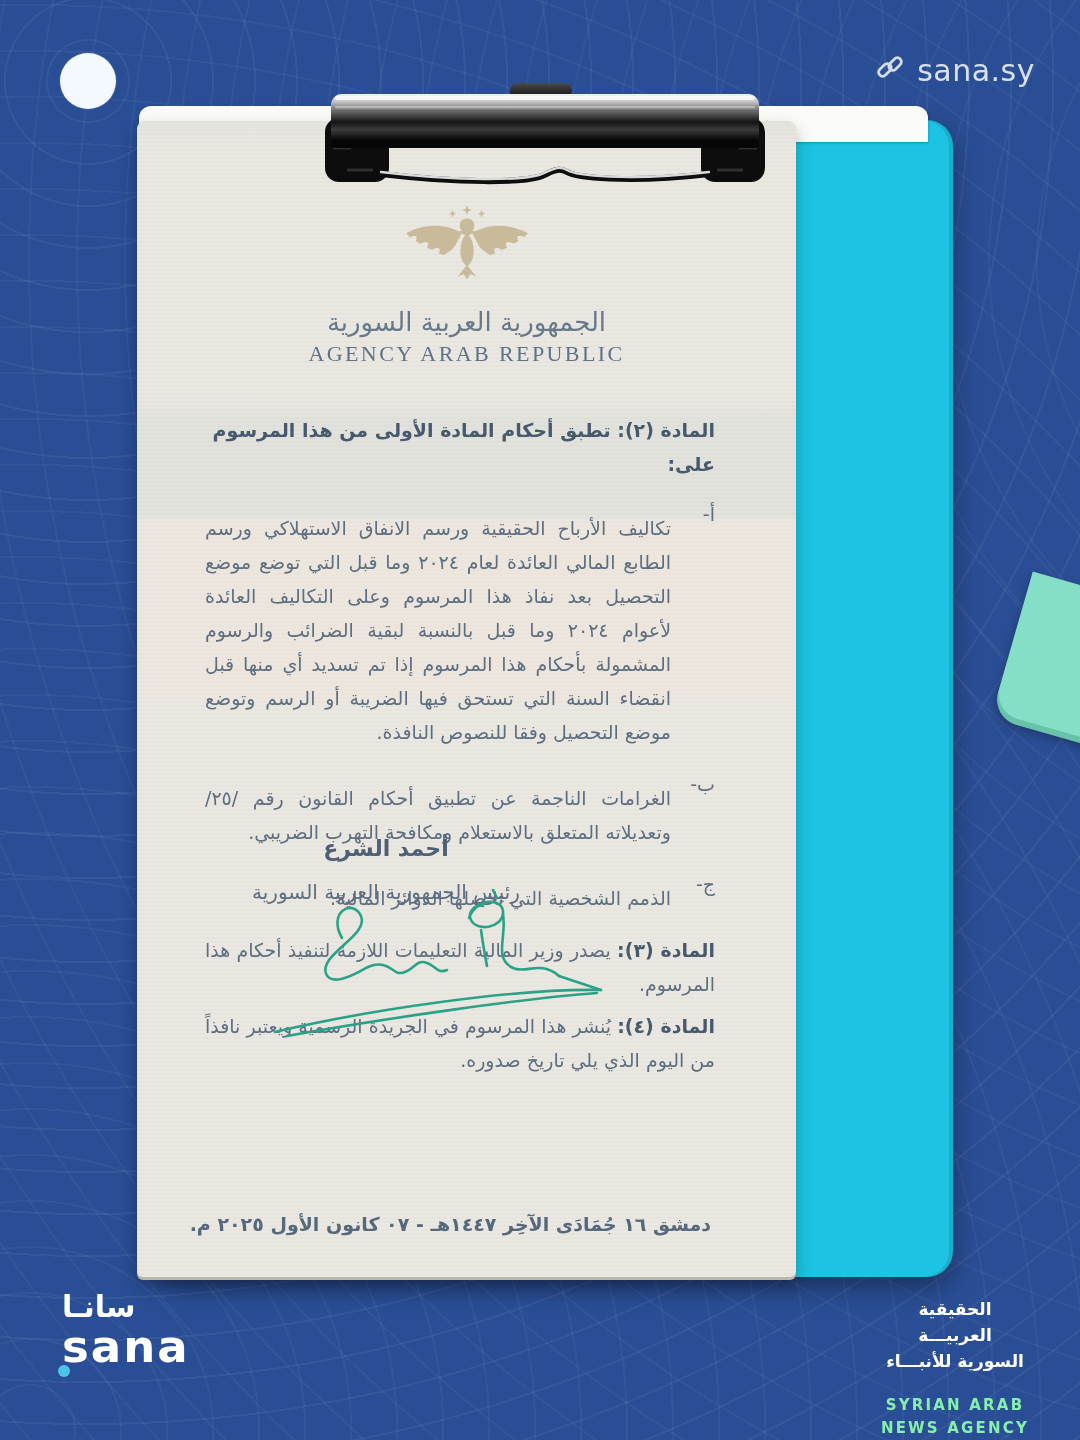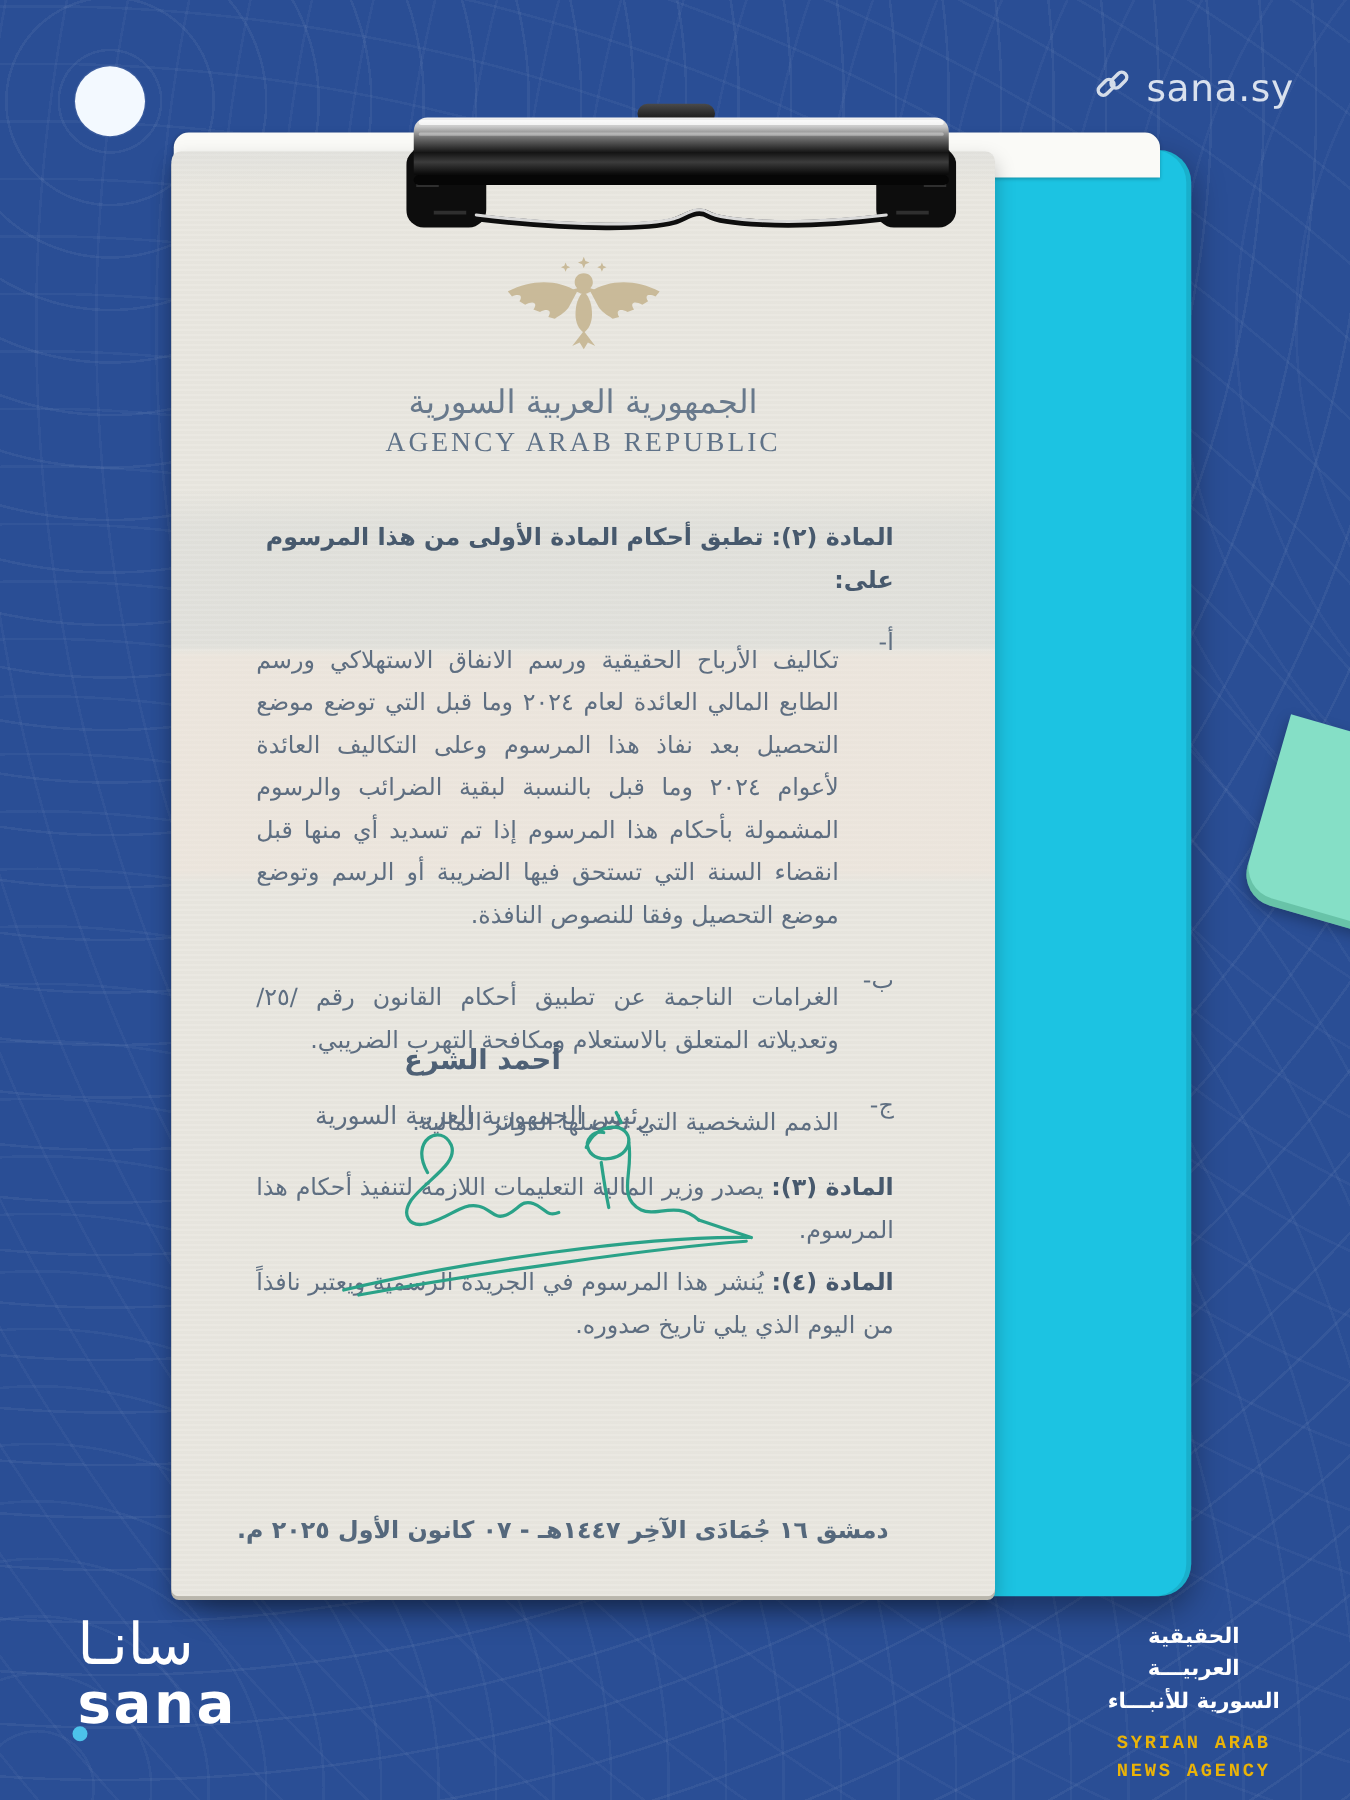--- a/index.html
+++ b/index.html
@@ -65,26 +65,26 @@
   .sig-title{font-size:20px;color:#5e6e81;margin-top:19px;}
   .sig-ink{position:absolute;left:120px;top:765px;}
   .date-line{
     position:absolute;top:1092px;right:85px;direction:rtl;
     font-size:19px;font-weight:bold;color:#55687c;
   }
   
   .clip{position:absolute;left:325px;top:82px;}
   
   .sana-logo{position:absolute;left:62px;top:1292px;color:#fff;line-height:1;}
-  .sana-logo .ar{font-size:46px;font-weight:normal;letter-spacing:2px;}
+  .sana-logo .ar{font-size:30px;font-weight:bold;letter-spacing:2px;}
   .sana-logo .en{font-size:45px;font-weight:bold;letter-spacing:2px;margin-top:2px;position:relative;}
   .sana-logo .dot{position:absolute;left:-4px;bottom:-8px;width:12px;height:12px;border-radius:50%;background:#4cc3ea;}
   .agency{position:absolute;right:50px;top:1296px;width:150px;text-align:center;color:#fff;}
   .agency .ar{font-size:17px;font-weight:bold;line-height:26px;}
-  .agency .en{font-size:15px;font-weight:bold;letter-spacing:2.2px;line-height:23px;margin-top:9px;color:#eab308;font-family:Liberation Mono, monospace;}
+  .agency .en{font-size:15px;font-weight:bold;letter-spacing:2.2px;line-height:23px;margin-top:20px;color:#86efac;}
 </style>
 </head>
 <body>
 
 <div class="circle-badge"></div>
 
 <div class="site-link">
   <span>
     <svg width="30" height="30" viewBox="0 0 28 28" fill="none" stroke="#d5dde9" stroke-width="2.6">
       <rect x="2.5" y="13" width="13.5" height="7.5" rx="3.75" transform="rotate(-45 9.25 16.75)"></rect>

